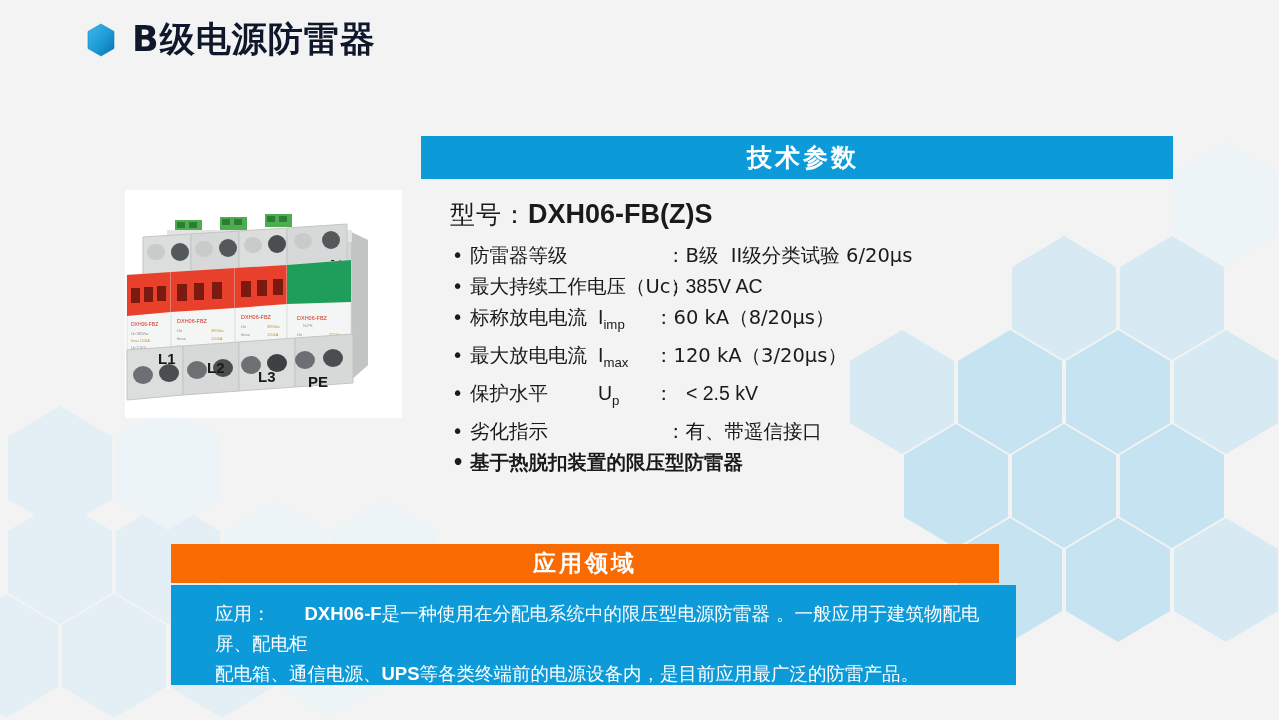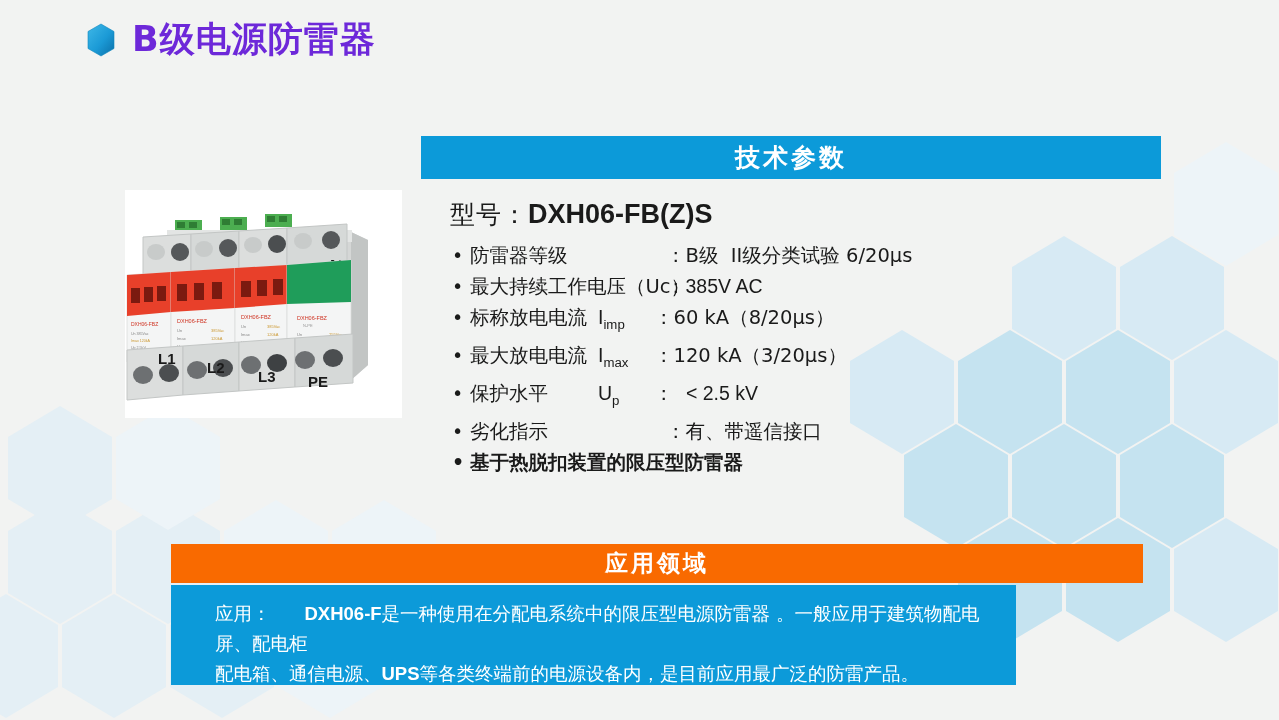--- a/index.html
+++ b/index.html
@@ -36,21 +36,21 @@
   }
   .title-hex {
     width: 30px;
     height: 34px;
     margin-right: 16px;
     display: block;
   }
   .title-text {
     font-size: 35px;
     font-weight: bold;
-    color: #6d28d9;
+    color: #0f172a;
     letter-spacing: 1px;
     line-height: 1;
     white-space: nowrap;
     font-family: "DejaVu Sans", "Liberation Sans", sans-serif;
   }
 
   
   .tech-banner {
     position: absolute;
     left: 421px;
@@ -60,20 +60,21 @@
     background: #0c9ad9;
     color: #ffffff;
     font-size: 25px;
     font-weight: bold;
     display: flex;
     align-items: center;
     justify-content: center;
     letter-spacing: 3px;
     z-index: 4;
     font-family: "DejaVu Sans", "Liberation Sans", sans-serif;
+    padding-left: 12px;
   }
 
   
   .photo-card {
     position: absolute;
     left: 125px;
     top: 190px;
     width: 277px;
     height: 228px;
     background: #ffffff;
@@ -136,21 +137,21 @@
   .wsym { width: 56px; }
 
   li.final { font-weight: bold; padding-left: 36px; }
   li.final .dot { left: 2px; }
 
   
   .app-banner {
     position: absolute;
     left: 171px;
     top: 544px;
-    width: 972px;
+    width: 828px;
     height: 39px;
     background: #f96a00;
     color: #ffffff;
     font-size: 23px;
     font-weight: bold;
     display: flex;
     align-items: center;
     justify-content: center;
     letter-spacing: 3px;
     z-index: 4;

